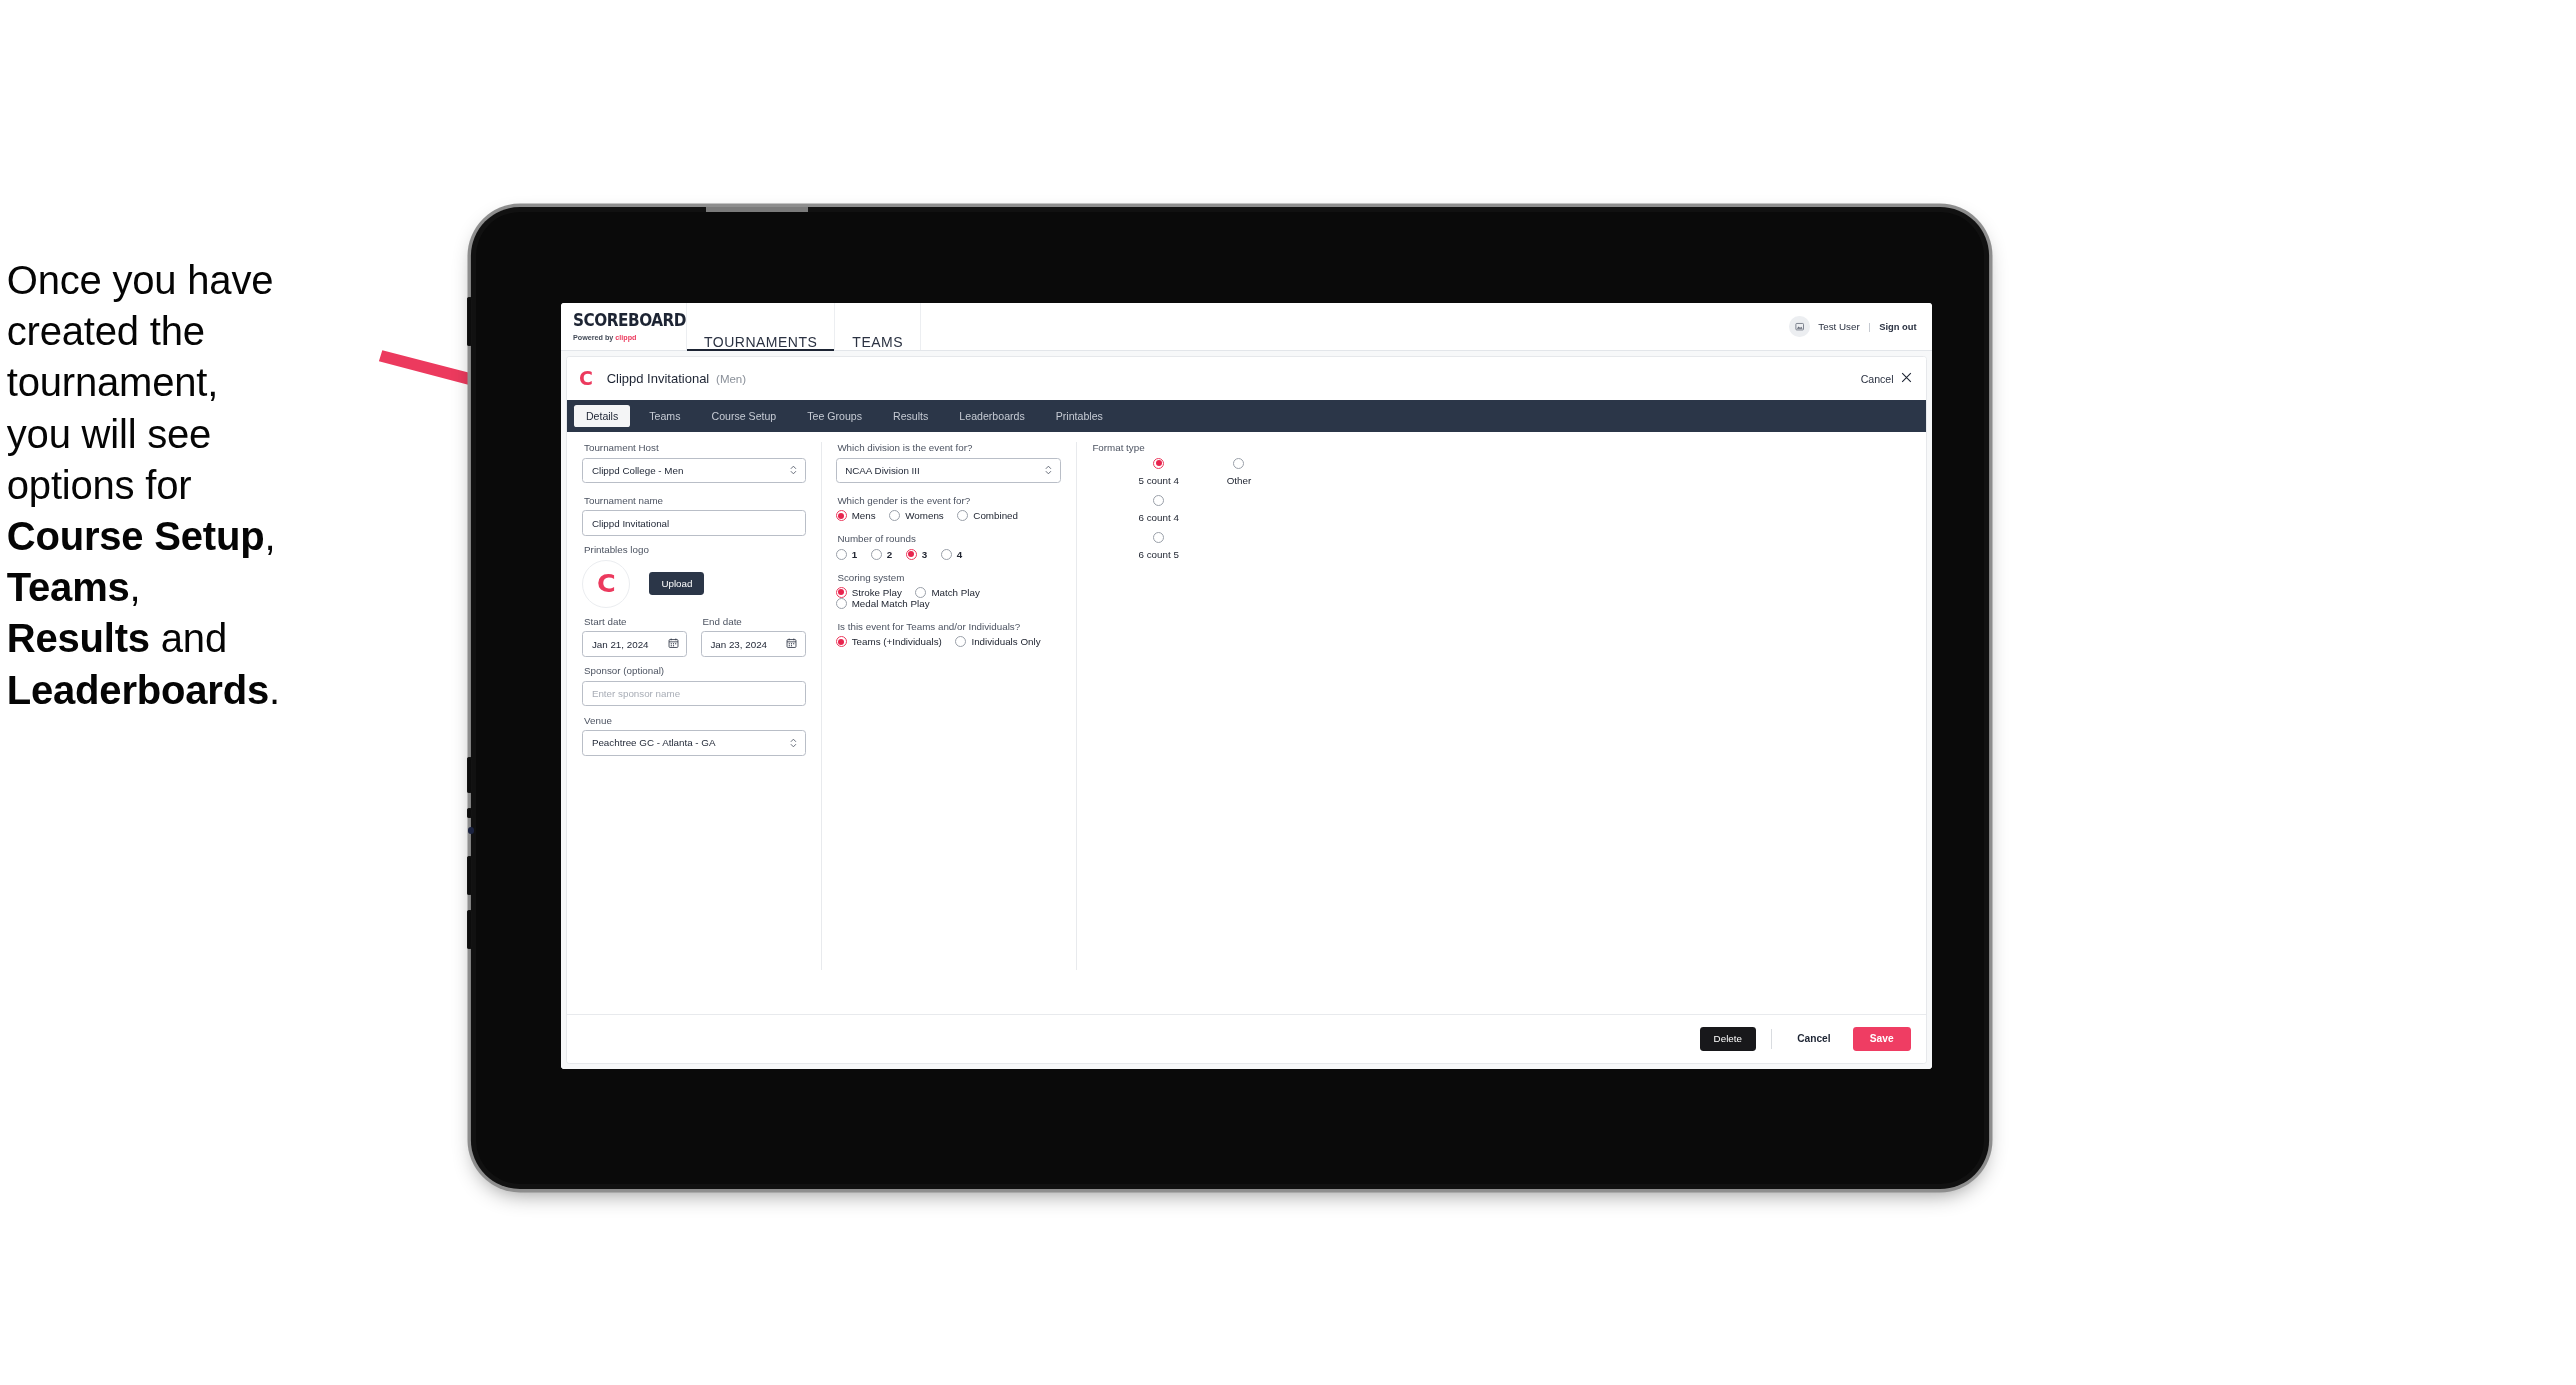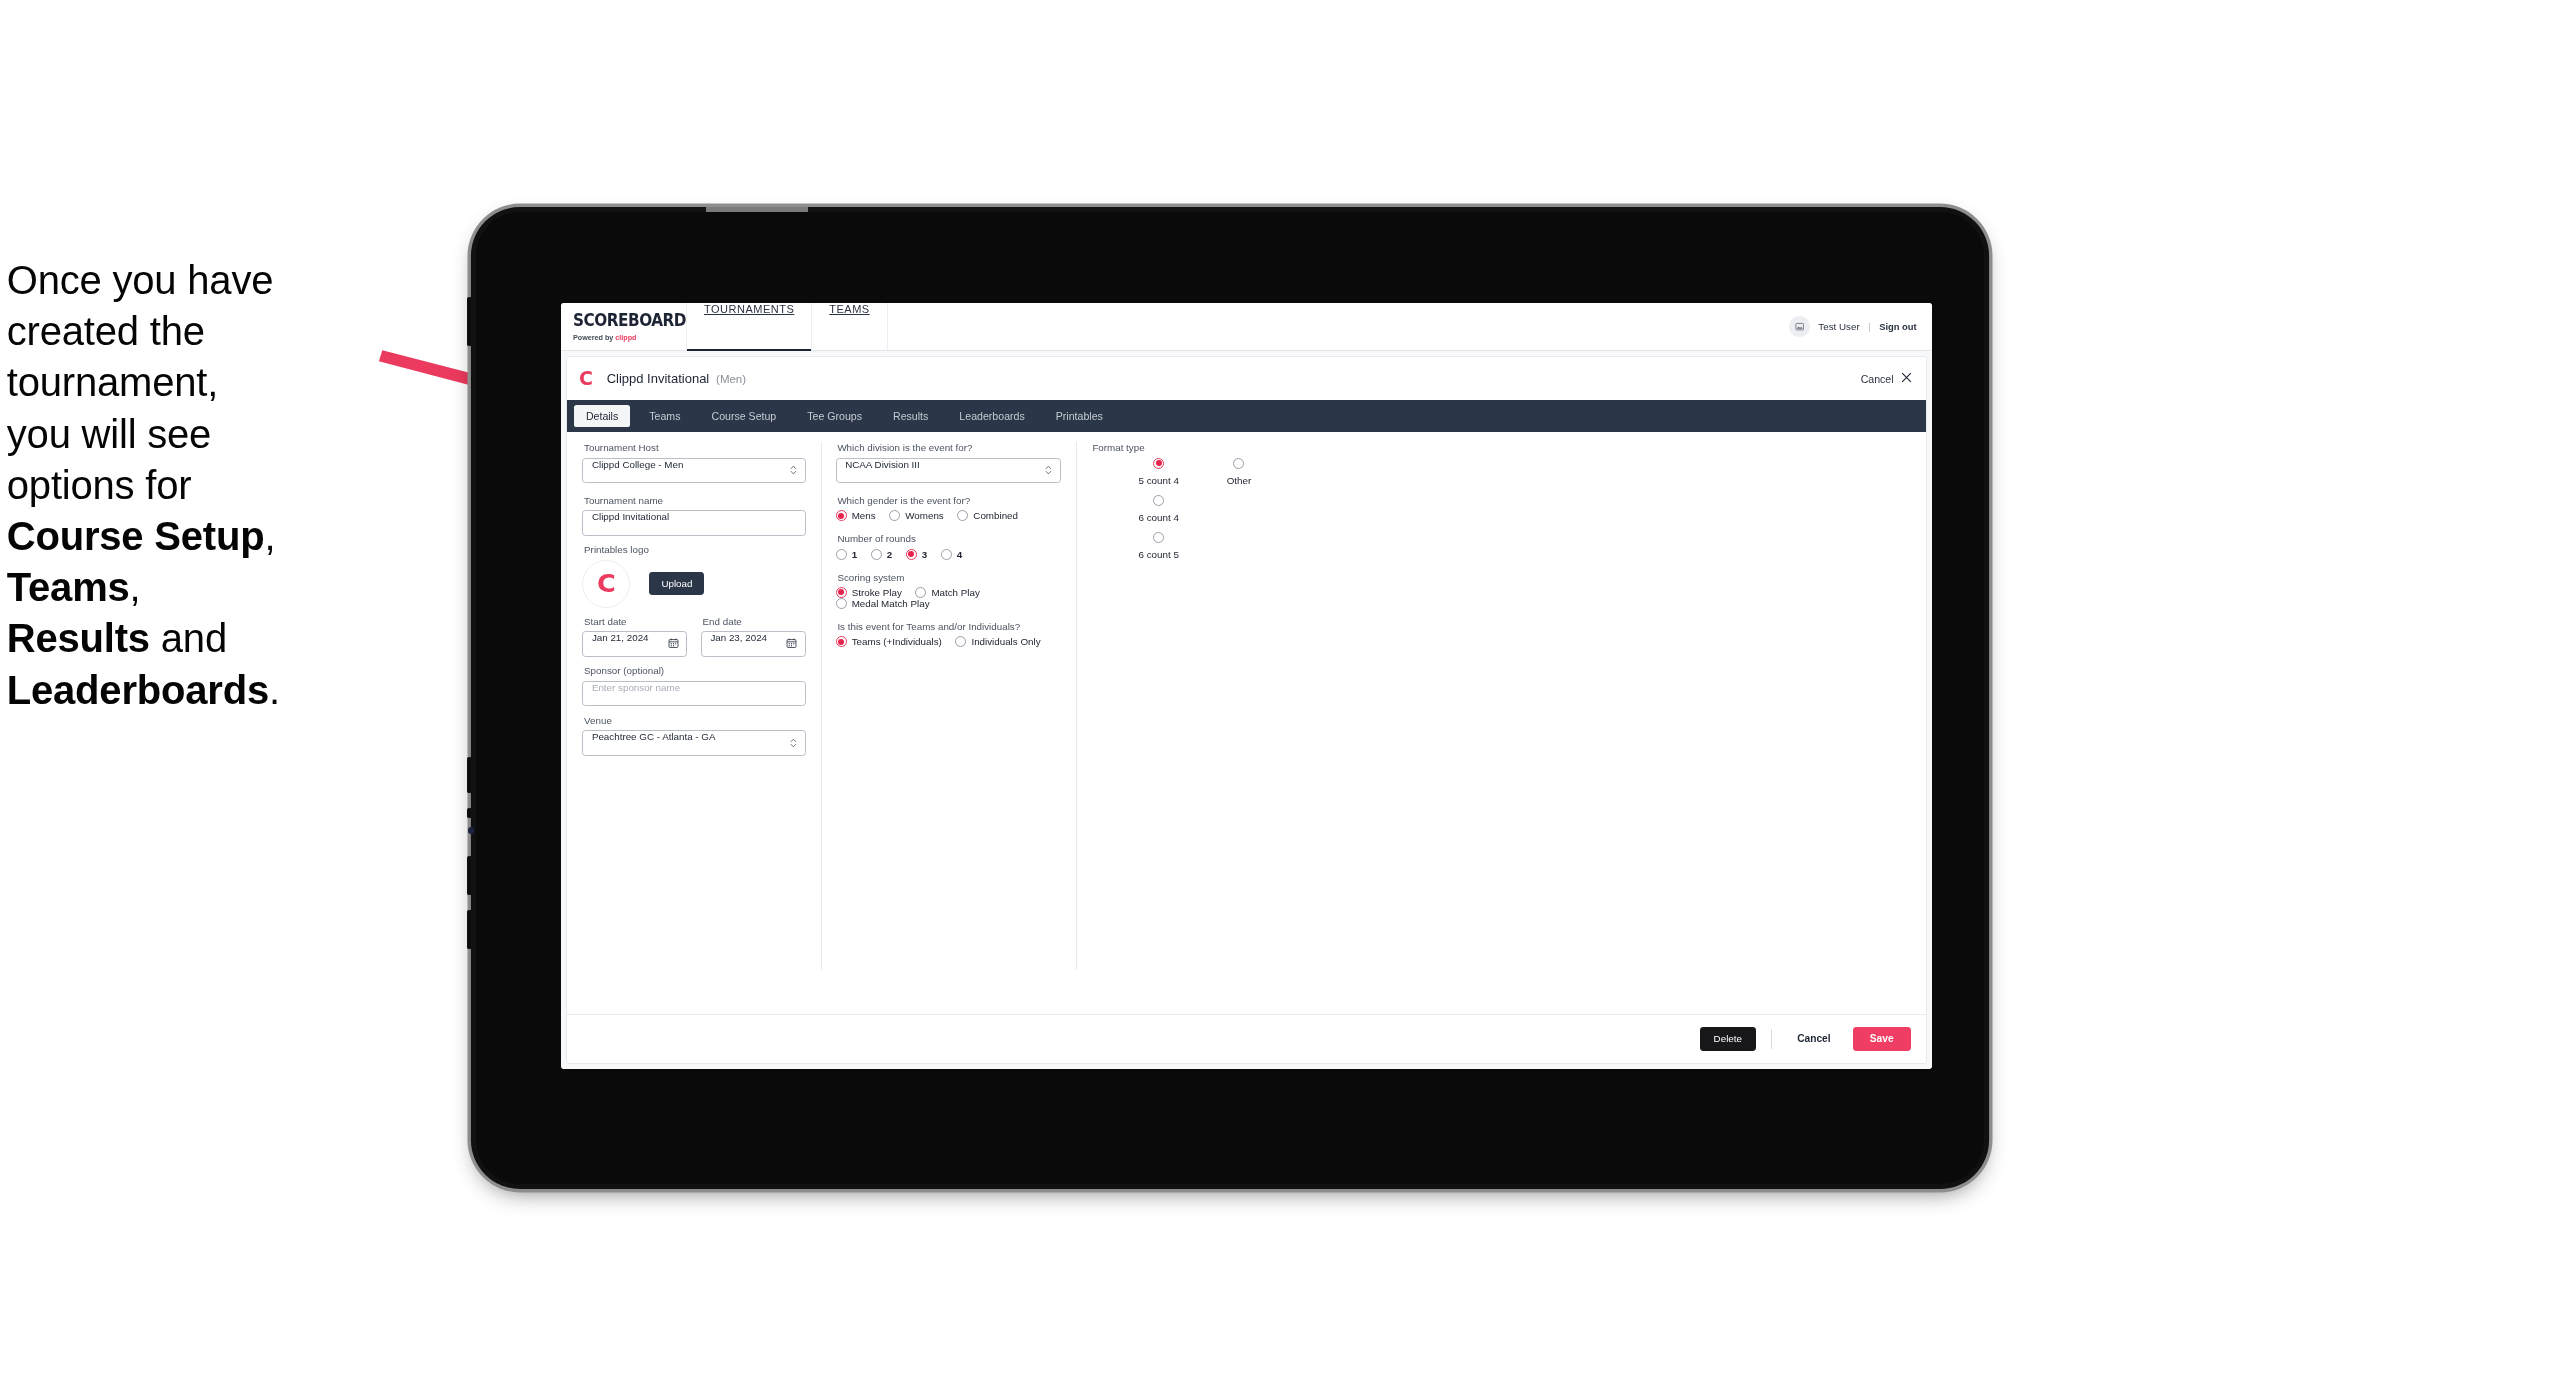--- a/index.html
+++ b/index.html
@@ -88,26 +88,25 @@
   .brand-main {
     font-size: 15.3px; font-weight: 700; letter-spacing: -0.5px;
     color: #1d2433;
     font-family: "DejaVu Sans", sans-serif;
     transform: scaleY(1.12); transform-origin: left center;
   }
   .brand-sub { font-size: 7.2px; color: #434a57; margin-top: 4.3px; font-weight: 600; }
   .brand-sub em { font-style: normal; color: #ec3a5e; font-weight: 700; }
 
   .topnav-item {
-    display: flex; align-items: flex-start; padding: 0 17px;
-    font-size: 11px; letter-spacing: 0.5px;
+    display: flex; align-items: flex-end; padding: 0 17px;
+    font-size: 14px; letter-spacing: 0.5px;
     color: #2b3242; font-weight: 400;
     border-right: 0.9px solid #eceef1;
     position: relative;
-    text-decoration: underline;
   }
   .topnav-item.active::after {
     content:''; position:absolute; left:0; right:0; bottom:-0.9px; height:1.7px; background:#1d2433;
   }
   .topbar-spacer { flex: 1; }
   .topbar-right {
     display: flex; align-items: center; gap: 8.5px; padding-right: 15.3px;
   }
   .avatar {
     width: 20.4px; height: 20.4px; border-radius: 50%;
@@ -183,21 +182,21 @@
   .fieldlabel {
     font-size: 9.8px; color: #4c5361; margin: 0 0 4.3px 1.7px;
   }
   .gap { height: 12px; }
   .gap-s { height: 8.5px; }
 
   .input, .select {
     height: 25.5px; width: 100%;
     border: 0.9px solid #b9bec7; border-radius: 3.4px;
     background: #fff;
-    display: flex; 
+    display: flex; align-items: center;
     padding: 0 8.5px;
     font-size: 9.8px; color: #1d2433;
     position: relative;
   }
   .input.ph { color: #a8adb6; }
   .sel-caret {
     position: absolute; right: 7.7px; top: 50%; transform: translateY(-50%);
     font-size: 6.8px; color: #5d6472; line-height: 1;
     display:flex; flex-direction:column; gap:0.9px;
   }

